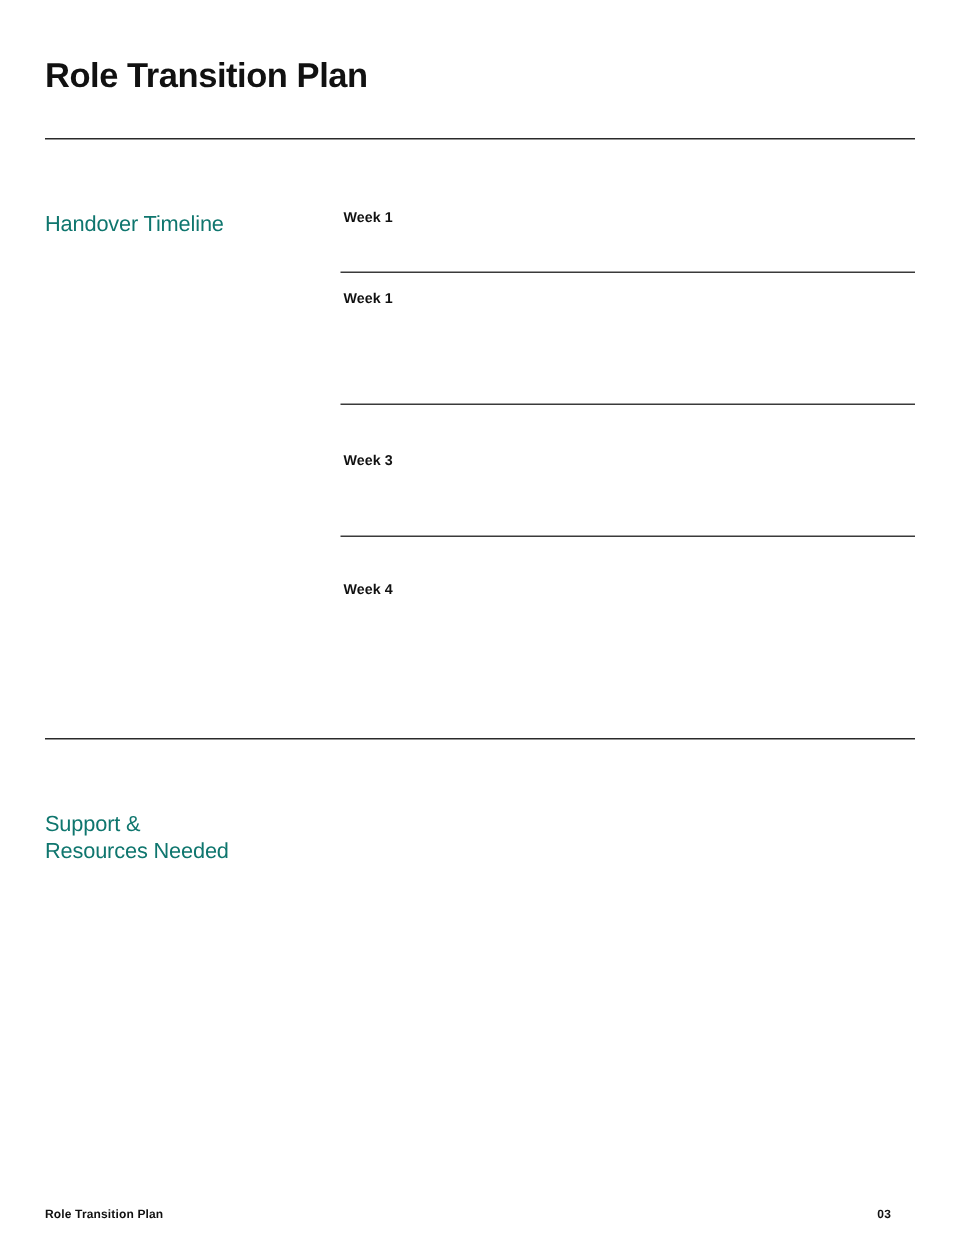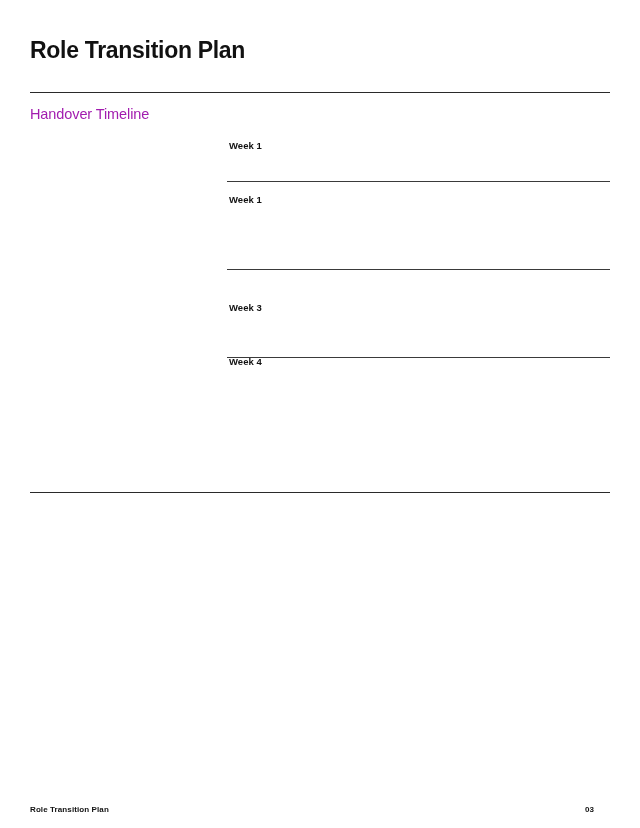--- a/index.html
+++ b/index.html
@@ -48,23 +48,24 @@
     width: 383px;
     background: #3a3a3a;
   }
 
   
   .section-label {
     position: absolute;
     left: 30px;
     font-size: 14.5px;
     font-weight: normal;
-    color: #a21caf;
+    color: #0f766e;
     line-height: 18px;
     letter-spacing: -0.1px;
+    margin-top: 36px;
   }
 
   
   .week-label {
     position: absolute;
     left: 229px;
     font-size: 9.5px;
     font-weight: bold;
     color: #111111;
     letter-spacing: 0.05px;
@@ -112,23 +113,25 @@
   <div class="rule short" style="top:181px;"></div>
 
   <div class="week-label" style="top:194px;">Week 1</div>
   <div class="fill-area" style="left:227px; top:208px; width:383px; height:58px;"></div>
   <div class="rule short" style="top:269px;"></div>
 
   <div class="week-label" style="top:282px;margin-top:20px;">Week 3</div>
   <div class="fill-area" style="left:227px; top:296px; width:383px; height:58px;"></div>
   <div class="rule short" style="top:357px;"></div>
 
-  <div class="week-label" style="top:356px;text-align:right;">Week 4</div>
+  <div class="week-label" style="top:388px;text-align:right;">Week 4</div>
   <div class="fill-area" style="left:227px; top:384px; width:383px; height:95px;"></div>
 
   <div class="rule" style="top:492px;"></div>
 
+  <div class="section-label" style="top:505px; white-space:pre-line;">Support &amp;
+Resources Needed</div>
   <div class="fill-area" style="left:227px; top:500px; width:383px; height:290px;"></div>
 
   <div class="footer-left">Role Transition Plan</div>
   <div class="footer-right">03</div>
 
 </div>
 
 </body></html>

